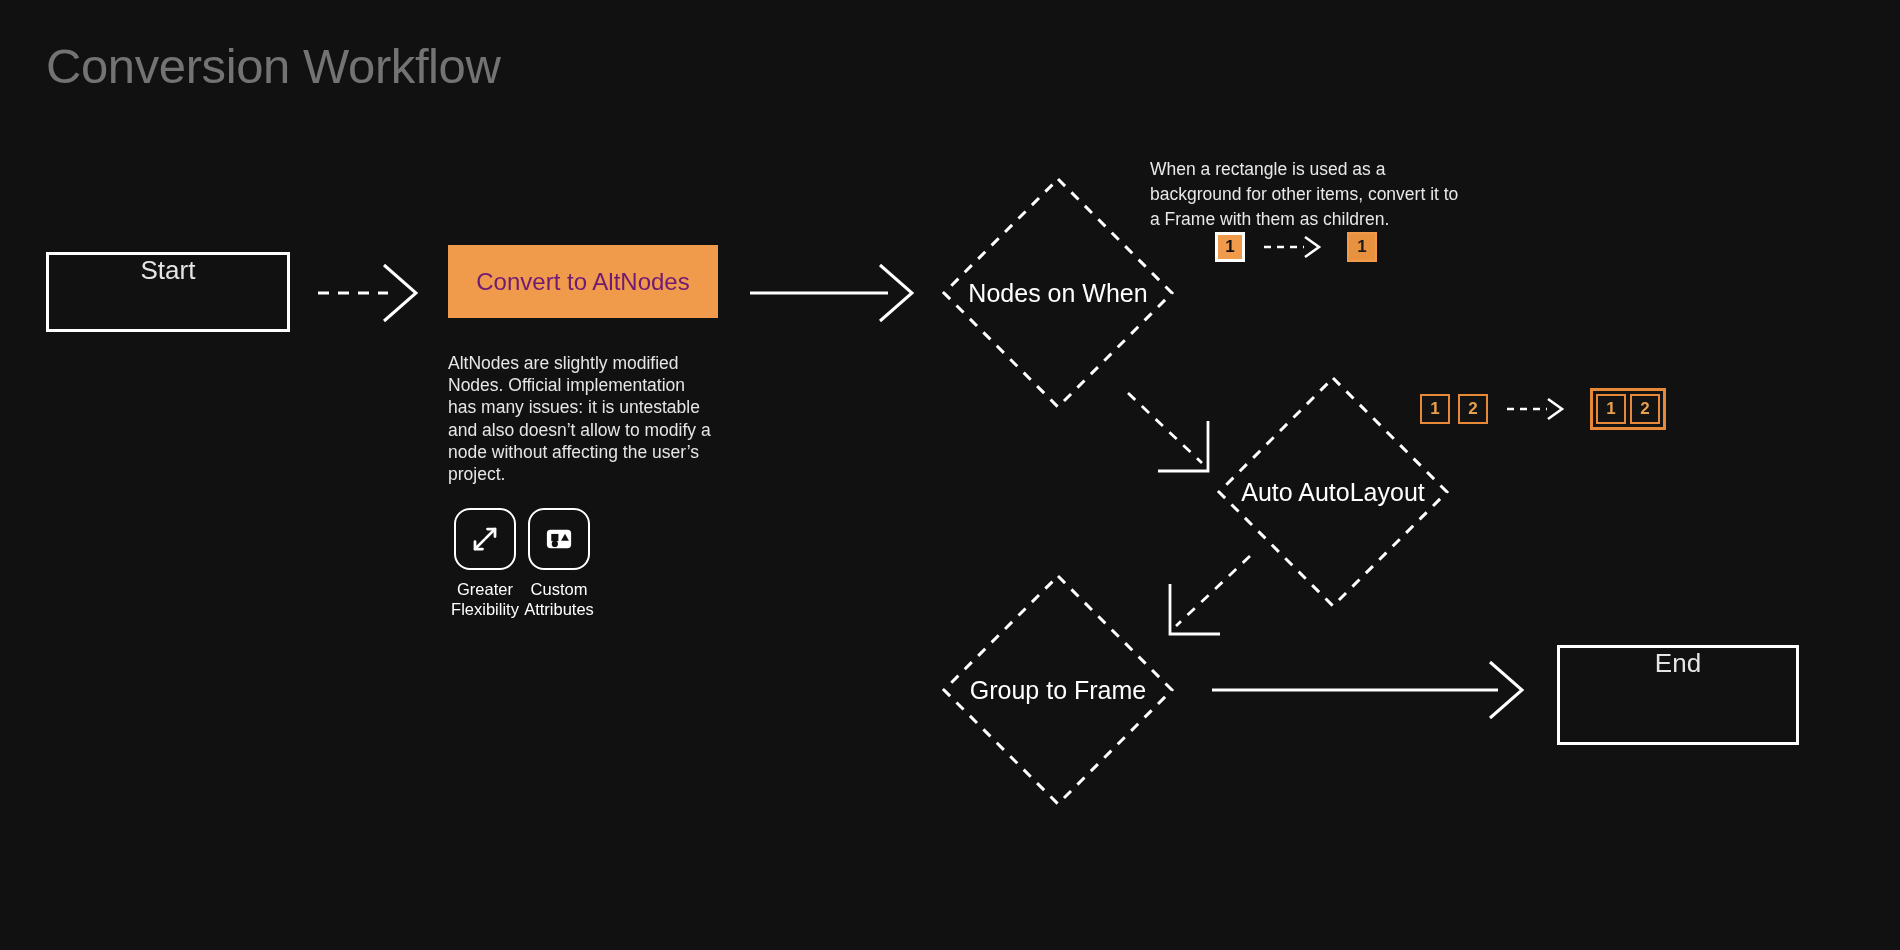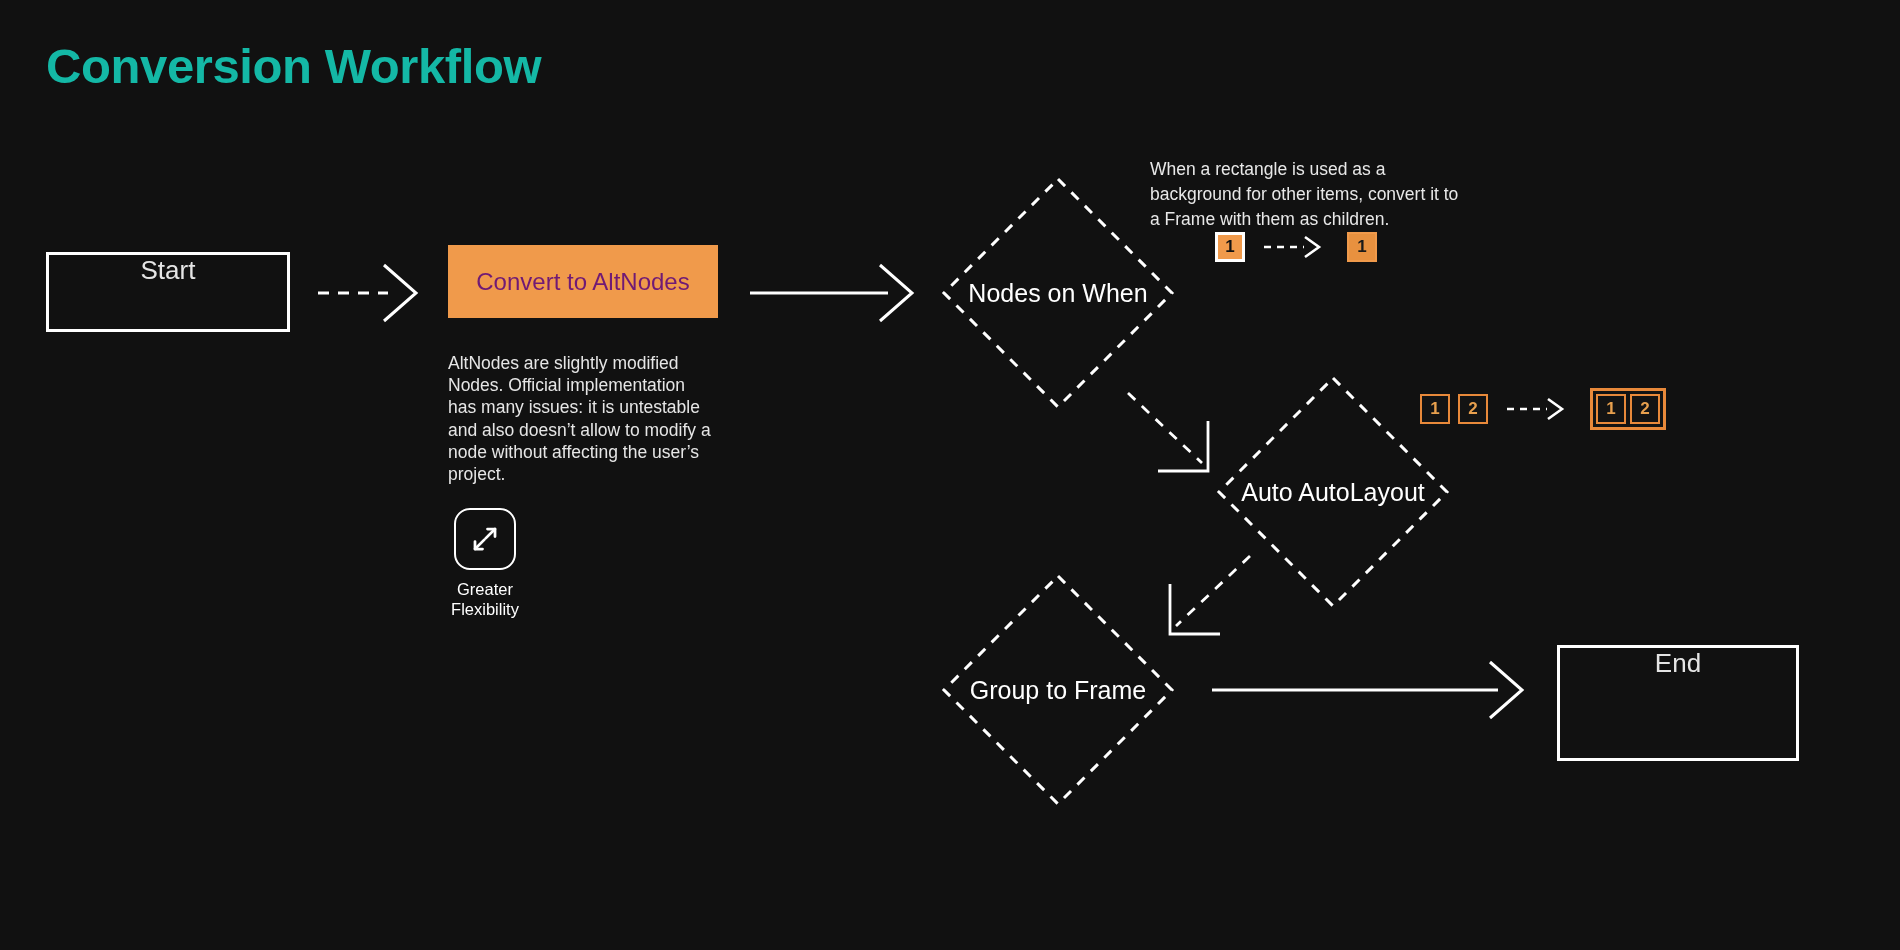--- a/index.html
+++ b/index.html
@@ -6,34 +6,34 @@
   html, body {
     width: 1900px; height: 950px;
     background: #111111;
     font-family: "Liberation Sans", sans-serif;
     overflow: hidden;
   }
   #stage { position: relative; width: 1900px; height: 950px; background: #111111; }
 
   .page-title {
     position: absolute; left: 46px; top: 38px;
-    font-size: 49px; font-weight: bold; color: #14b8a6;
+    font-size: 49px; font-weight: normal; color: #737373;
     letter-spacing: -0.4px;
   }
 
   
   .term-box {
     position: absolute;
     border: 3px solid #ffffff;
     background: #111111;
     display: flex; justify-content: center;
     color: #e5e5e5; font-size: 26px;
   }
   #start-box { left: 46px; top: 252px; width: 244px; height: 80px; }
-  #end-box   { left: 1557px; top: 645px; width: 242px; height: 116px; }
+  #end-box   { left: 1557px; top: 645px; width: 242px; height: 100px; }
 
   
   #convert-box {
     position: absolute; left: 448px; top: 245px; width: 270px; height: 73px;
     background: #f09a4b;
     display: flex; align-items: center; justify-content: center;
     color: #701a75; font-size: 24px; font-weight: 500;
   }
 
   
@@ -141,20 +141,32 @@
           <line x1="20" y1="4" x2="12.5" y2="11.5"></line>
           <polyline points="10,20 4,20 4,14"></polyline>
           <line x1="4" y1="20" x2="11.5" y2="12.5"></line>
         </svg>
       </div>
       <div class="feature-label">Greater
 Flexibility</div>
     </div>
 
 
+    <div class="feature">
+      <div class="feature-icon">
+        <svg width="30" height="30" viewBox="0 0 26 26" fill="none">
+          <rect x="2.5" y="5" width="21" height="16" rx="3.2" fill="#ffffff"></rect>
+          <rect x="6.3" y="8.6" width="6.2" height="6.2" fill="#111111"></rect>
+          <polygon points="18.2,8.4 21.6,14.6 14.8,14.6" fill="#111111"></polygon>
+          <circle cx="9.4" cy="17.3" r="2.7" fill="#111111"></circle>
+        </svg>
+      </div>
+      <div class="feature-label">Custom
+Attributes</div>
+    </div>
 
   </div>
 
   <svg class="conn" style="left:748px; top:258px;" width="180" height="70" viewBox="0 0 180 70">
     <line x1="2" y1="35" x2="140" y2="35" stroke="#ffffff" stroke-width="3"></line>
     <polyline points="132,7 164,35 132,63" fill="none" stroke="#ffffff" stroke-width="3"></polyline>
   </svg>
 
   <div id="diamond-nodes-on-rect" class="diamond">
     <svg class="dshape" viewBox="0 0 236 236">

